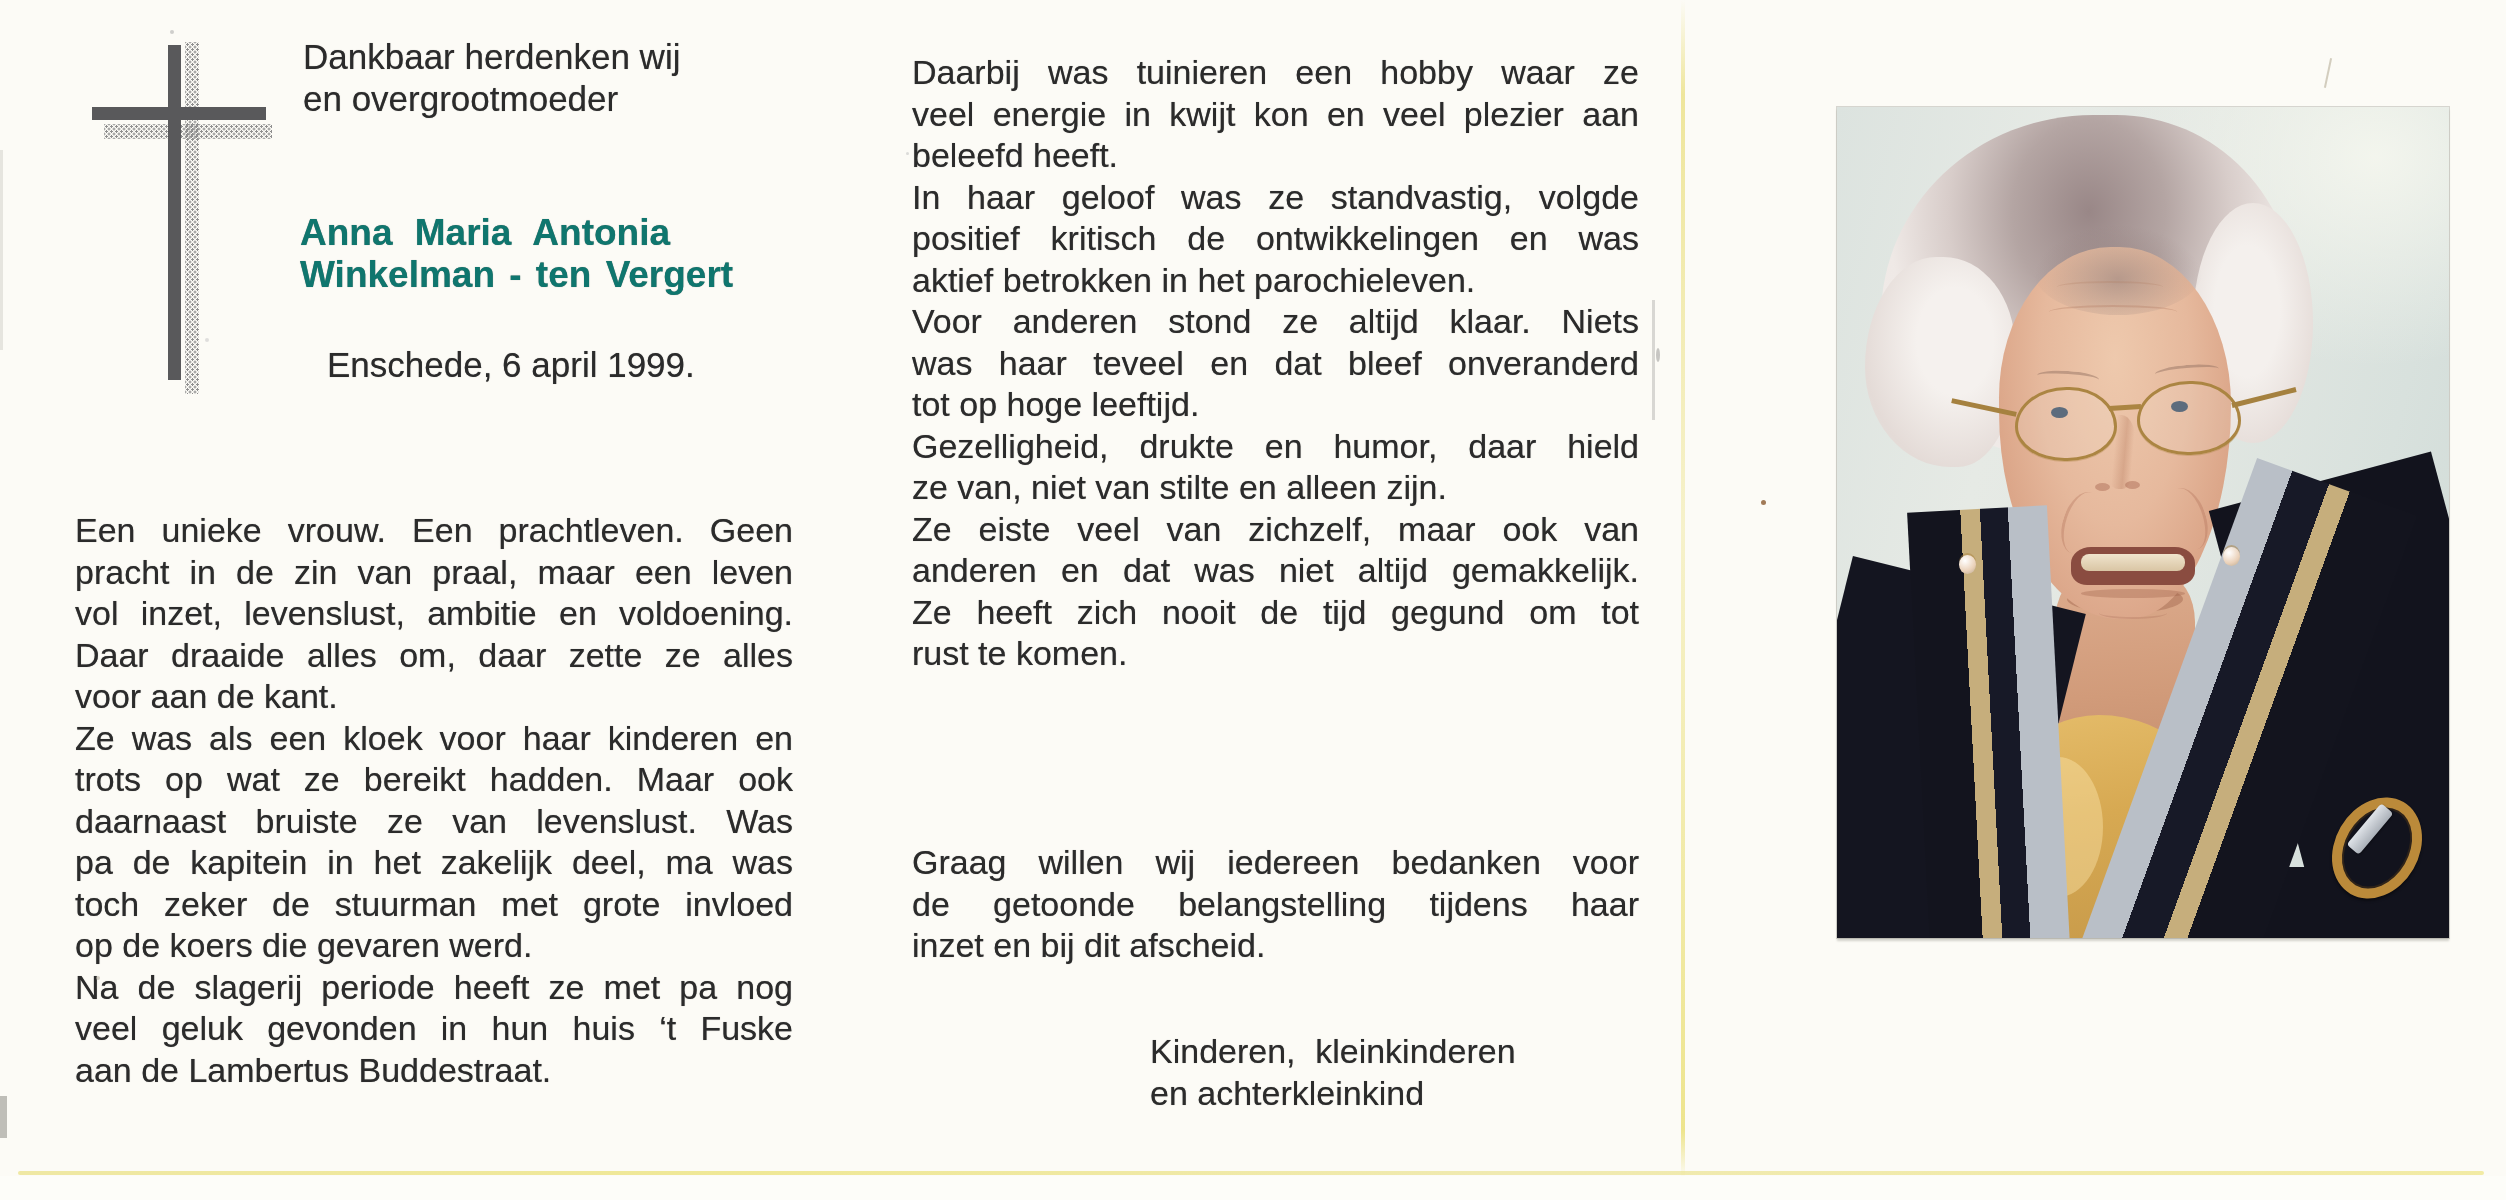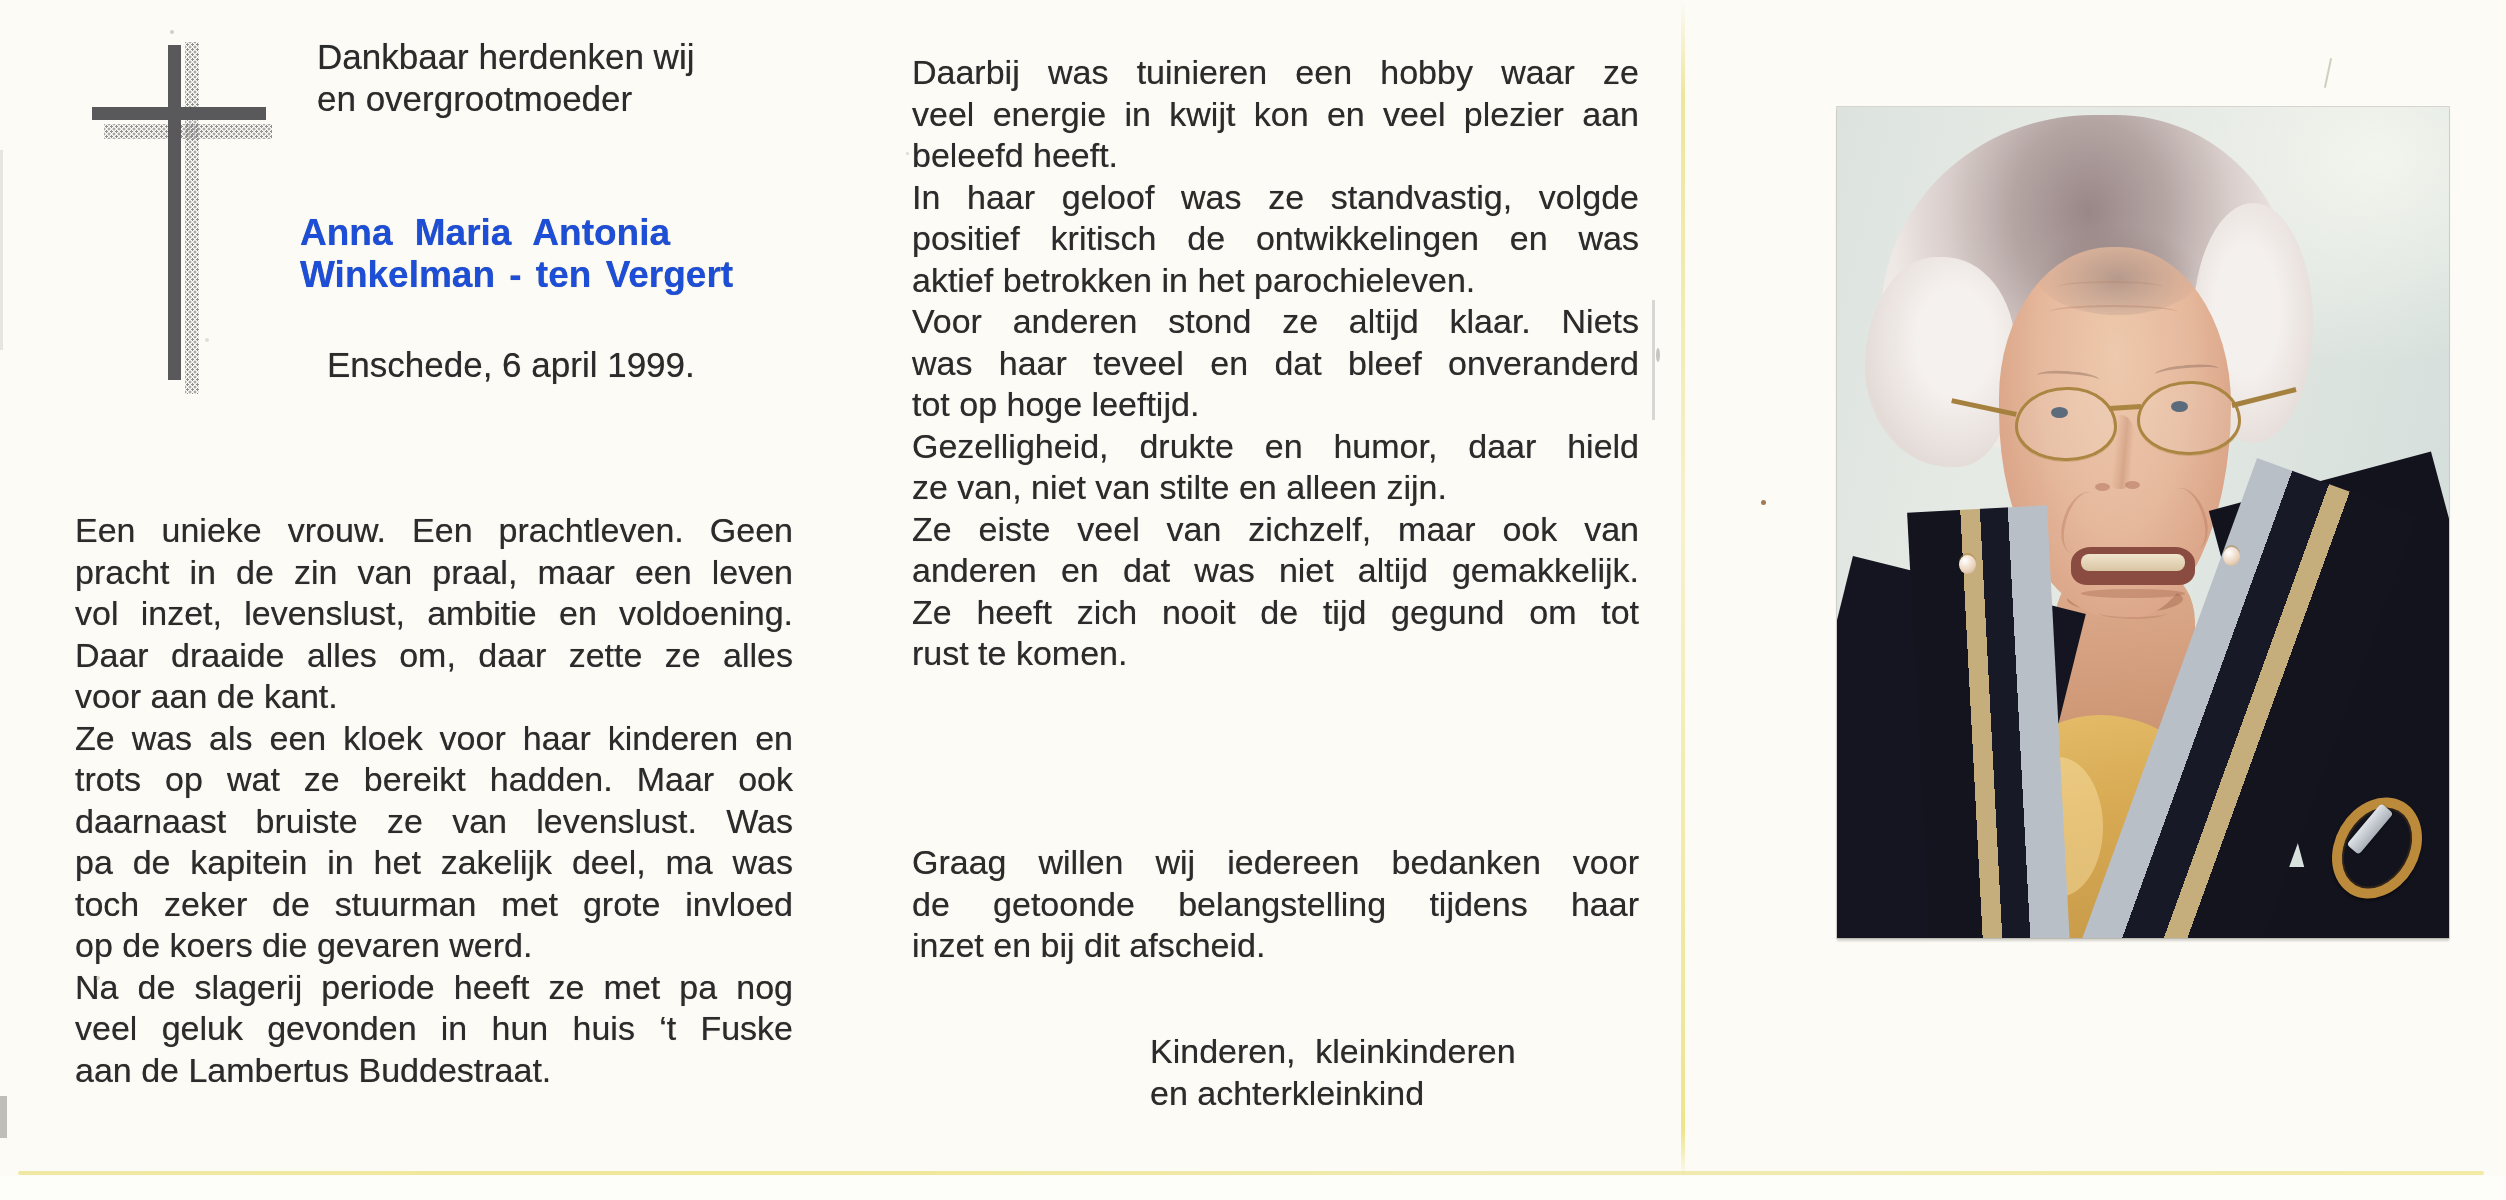--- a/index.html
+++ b/index.html
@@ -6,22 +6,22 @@
   body{background:#e8e8e8;font-family:"Liberation Sans", sans-serif;}
   .page{position:relative;width:2506px;height:1200px;background:#fcfbf6;overflow:hidden;
         color:#2b2b2b;}
   .abs{position:absolute;}
   
   .txt{font-size:34px;line-height:41.5px;color:#2b2b2b;text-shadow:0 0 .7px rgba(45,45,45,.65);}
   .line{height:41.5px;white-space:nowrap;}
   .col .line{white-space:normal;}
   .just{text-align:justify;text-align-last:justify;}
   .last{text-align:left;text-align-last:left;}
-  .intro{font-size:35px;line-height:42px;margin-left:14px;}
-  .name{font-size:37px;line-height:45px;font-weight:bold;color:#1d4ed8;}
+  .intro{font-size:35px;line-height:42px;}
+  .name{font-size:37px;line-height:45px;font-weight:bold;color:#0f766e;}
   .name .l0{word-spacing:12px;}
   .name .l1{word-spacing:4px;}
   .date{font-size:35px;margin-left:24px;}
   .sig .l0{word-spacing:.3em;}
   
   .cross{left:90px;top:40px;width:200px;height:360px;}
   .cross .solid{background:#59595b;}
   .cross .dots{background-color:transparent;
     background-image:radial-gradient(circle,#8f8f8f 1.1px,transparent 1.35px),
                      radial-gradient(circle,#8f8f8f 1.1px,transparent 1.35px);

